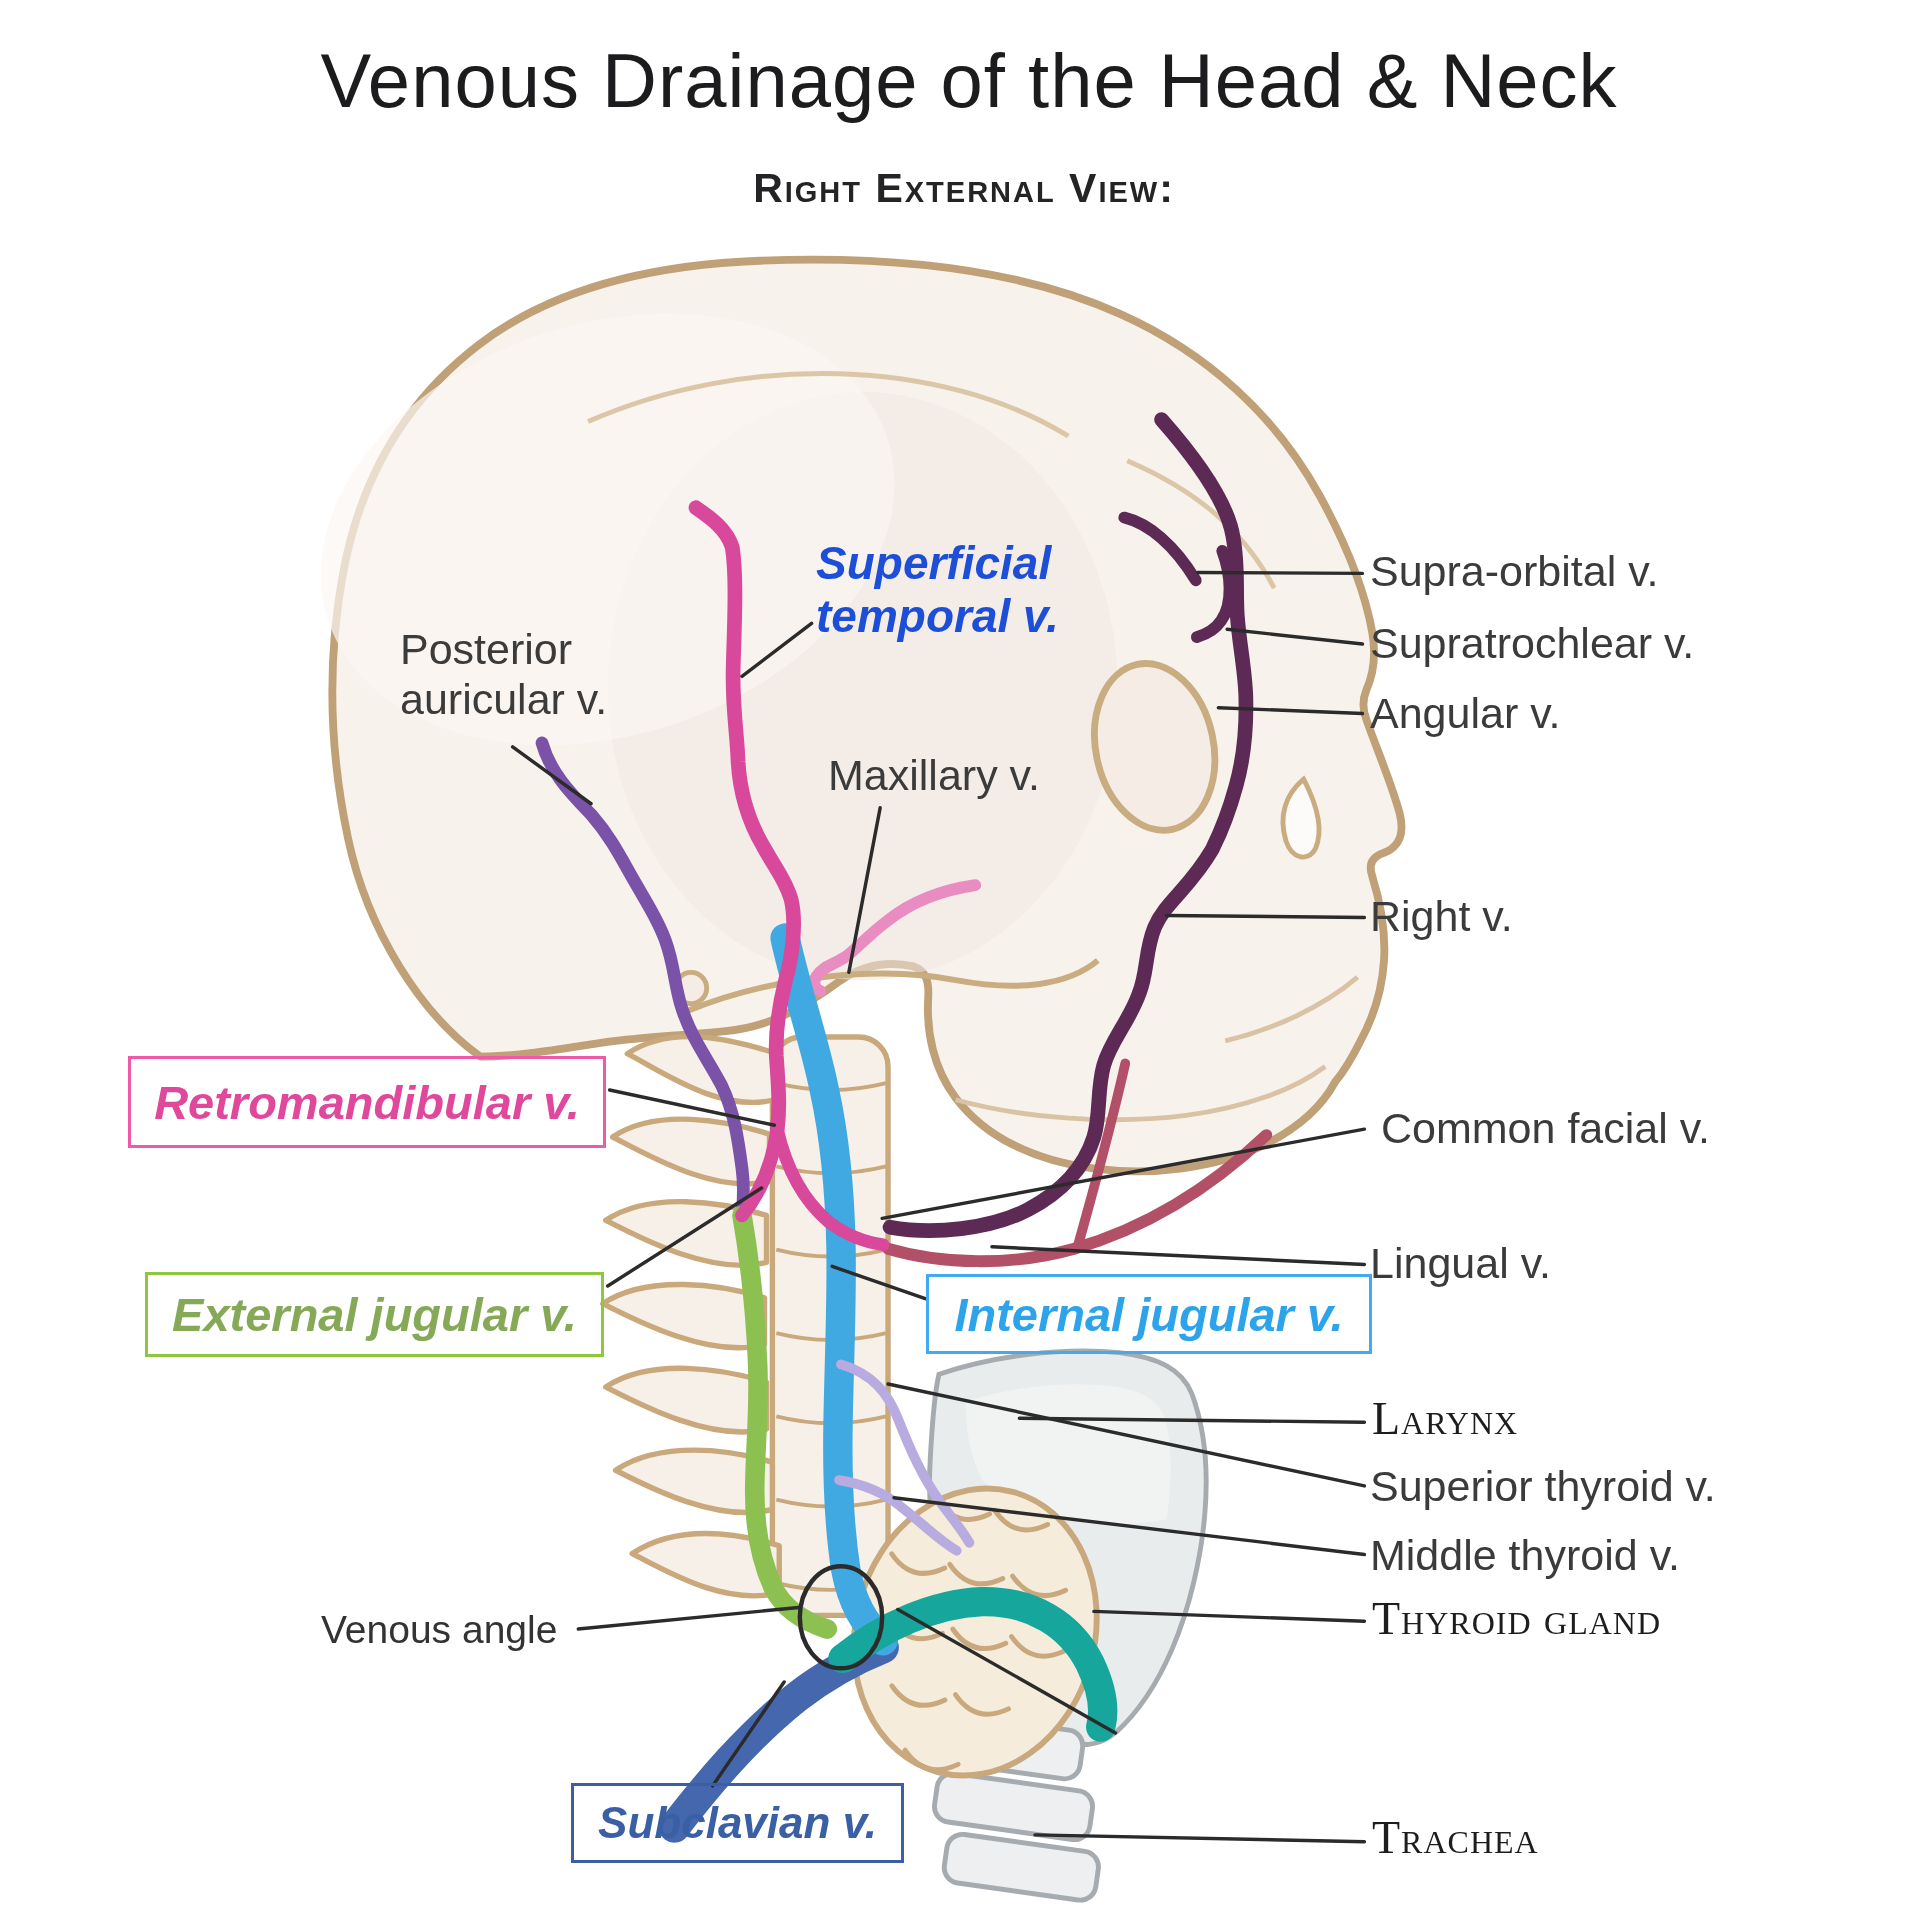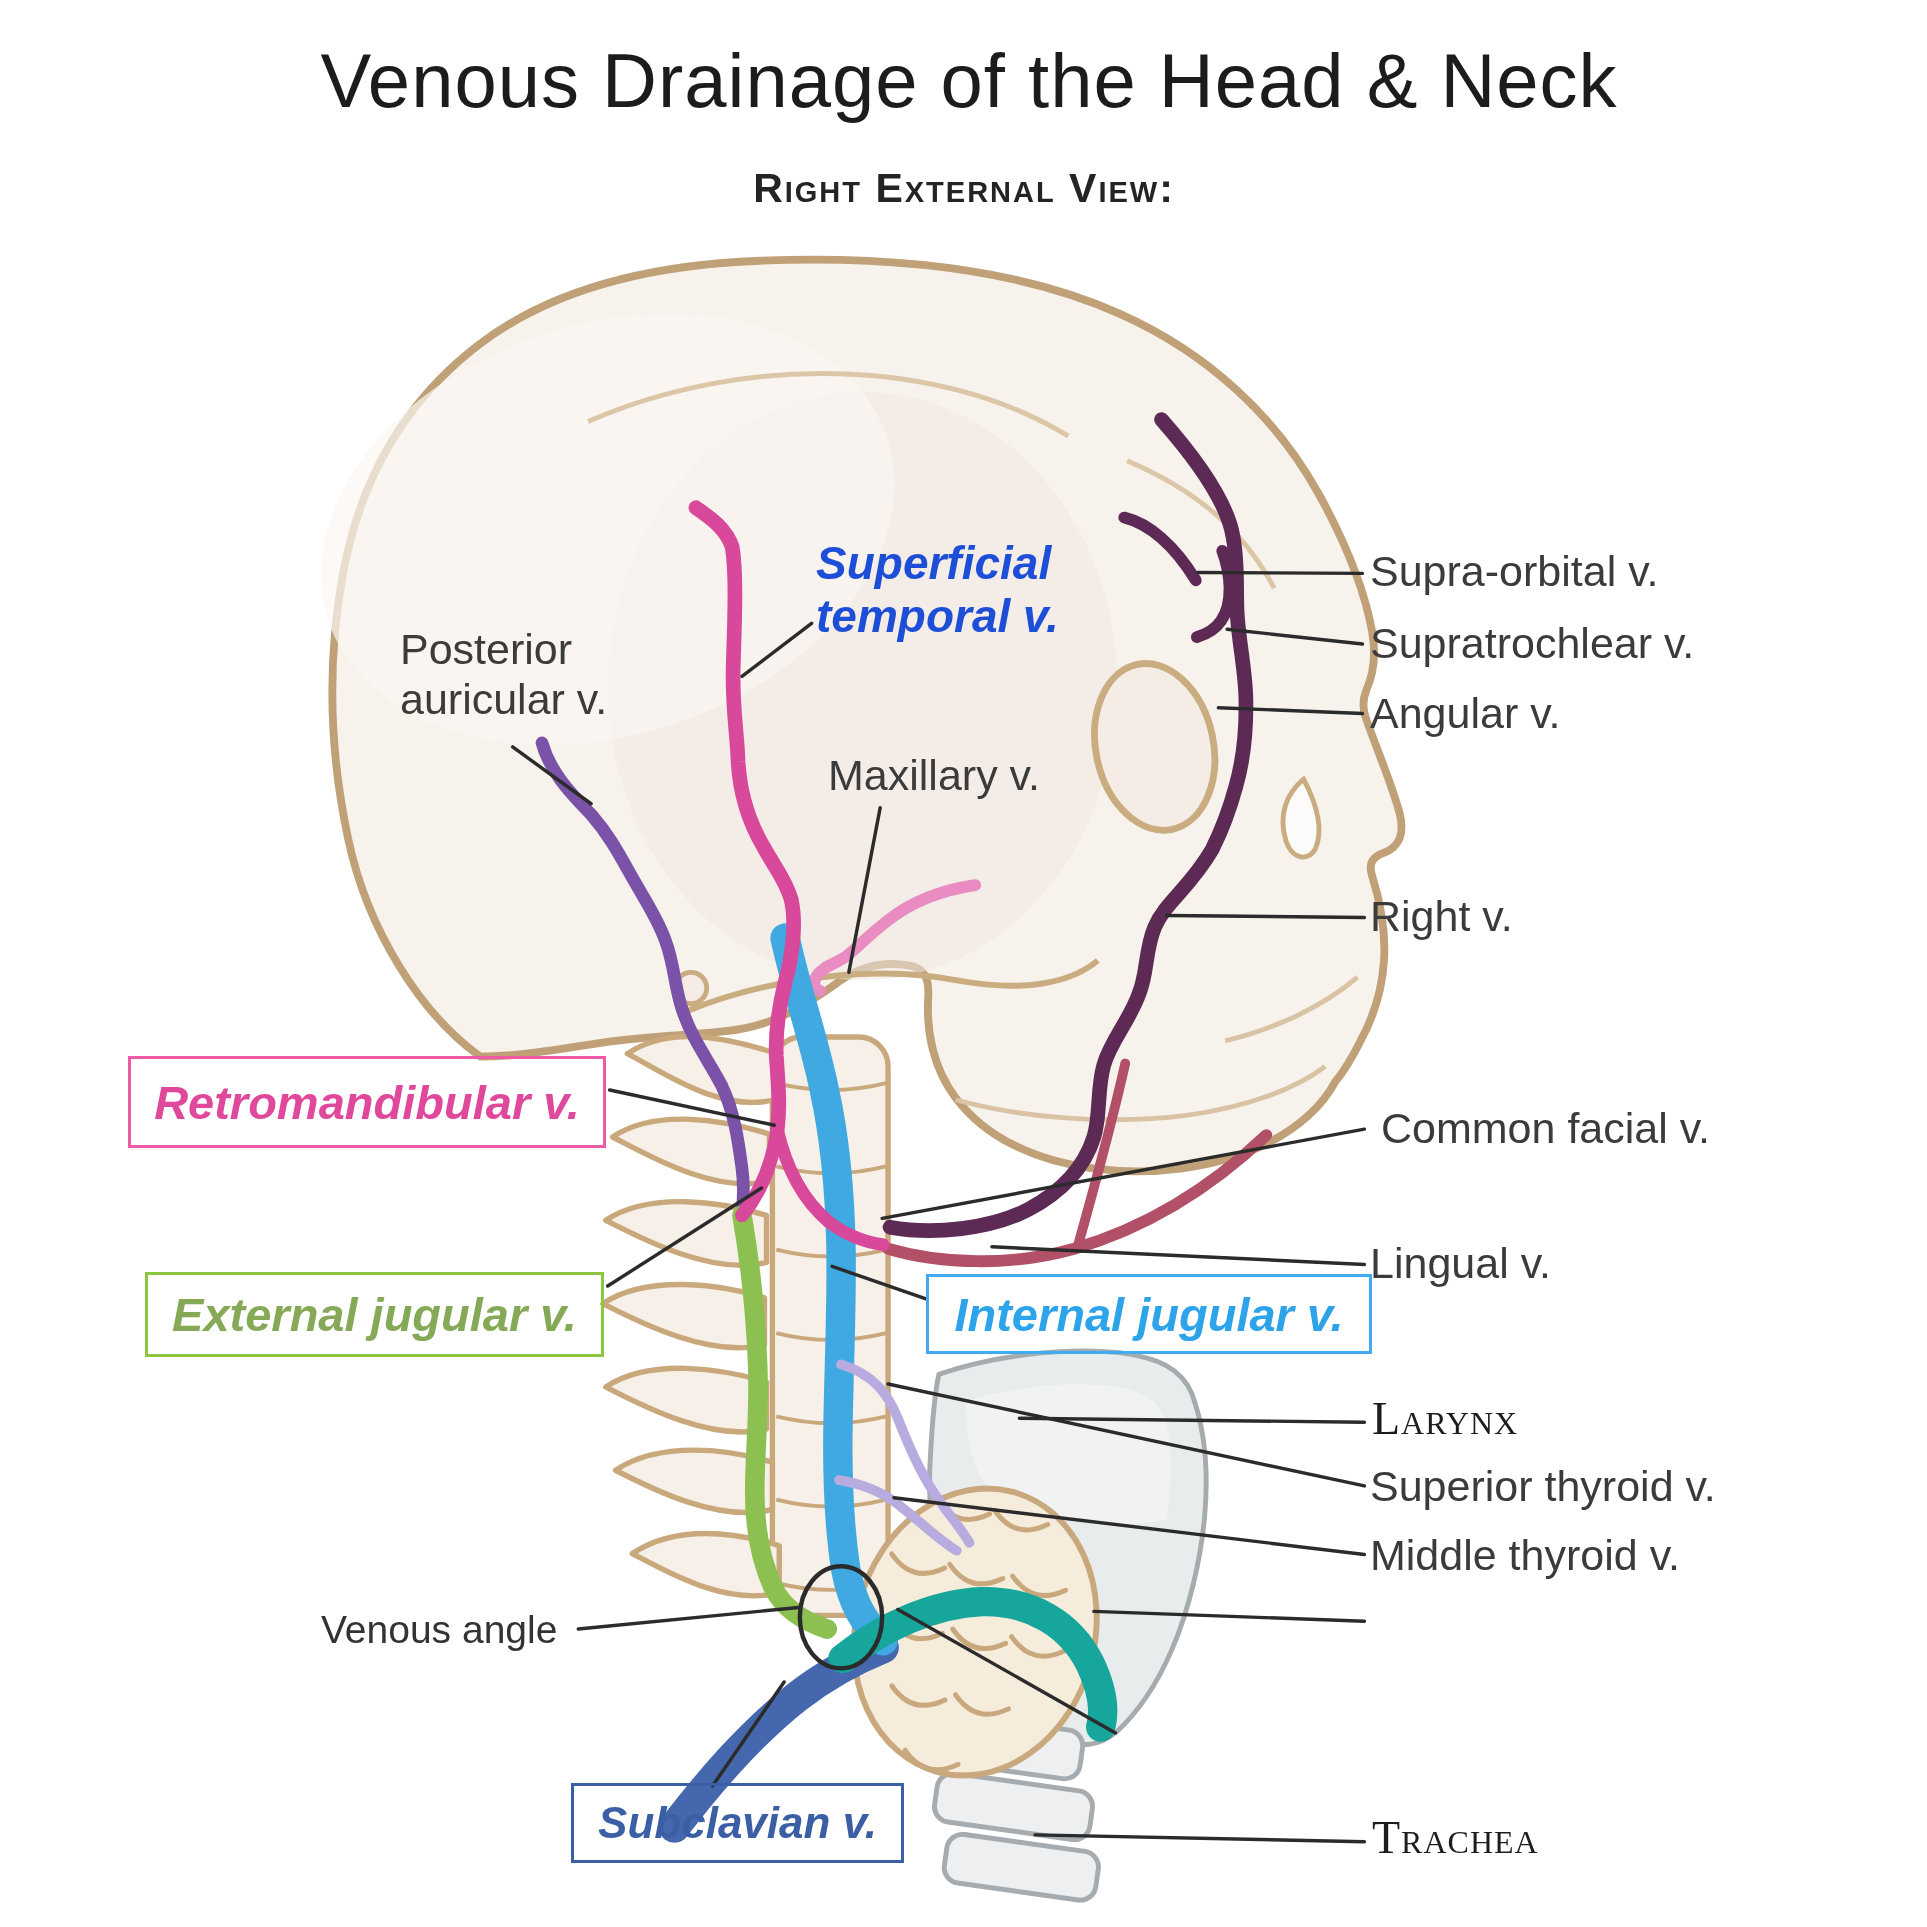--- a/index.html
+++ b/index.html
@@ -181,20 +181,21 @@
 <div class="lbl plain" style="left:828px;top:751px;">Maxillary v.</div>
 <div class="lbl plain" style="left:1370px;top:547px;">Supra-orbital v.</div>
 <div class="lbl plain" style="left:1370px;top:619px;">Supratrochlear v.</div>
 <div class="lbl plain" style="left:1370px;top:689px;">Angular v.</div>
 <div class="lbl plain" style="left:1370px;top:892px;">Right v.</div>
 <div class="lbl plain" style="left:1370px;top:1104px;margin-left:11px;">Common facial v.</div>
 <div class="lbl plain" style="left:1370px;top:1239px;">Lingual v.</div>
 <div class="lbl sc-serif" style="left:1372px;top:1392px;">Larynx</div>
 <div class="lbl plain" style="left:1370px;top:1462px;">Superior thyroid v.</div>
 <div class="lbl plain" style="left:1370px;top:1531px;">Middle thyroid v.</div>
+<div class="lbl sc-serif" style="left:1372px;top:1592px;">Thyroid gland</div>
 <div class="lbl sc-serif" style="left:1372px;top:1811px;">Trachea</div>
 <div class="lbl small" style="left:321px;top:1607px;">Venous angle</div>
 
 <div class="boxed" style="left: 128px; top: 1056px; width: 478px; height: 92px; color: rgb(224, 72, 155); border-color: rgb(239, 90, 168);">
   <span>Retromandibular v.</span>
 </div>
 
 <div class="boxed" style="left: 145px; top: 1272px; width: 459px; height: 85px; color: rgb(133, 169, 87); border-color: rgb(141, 198, 63);">
   <span>External jugular v.</span>
 </div>

